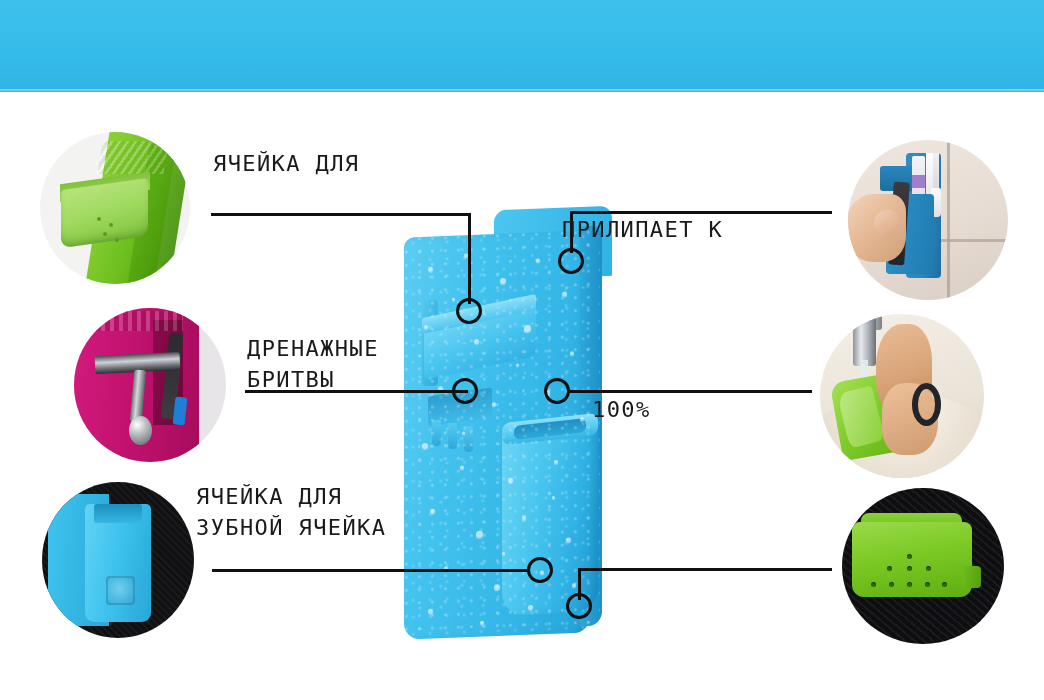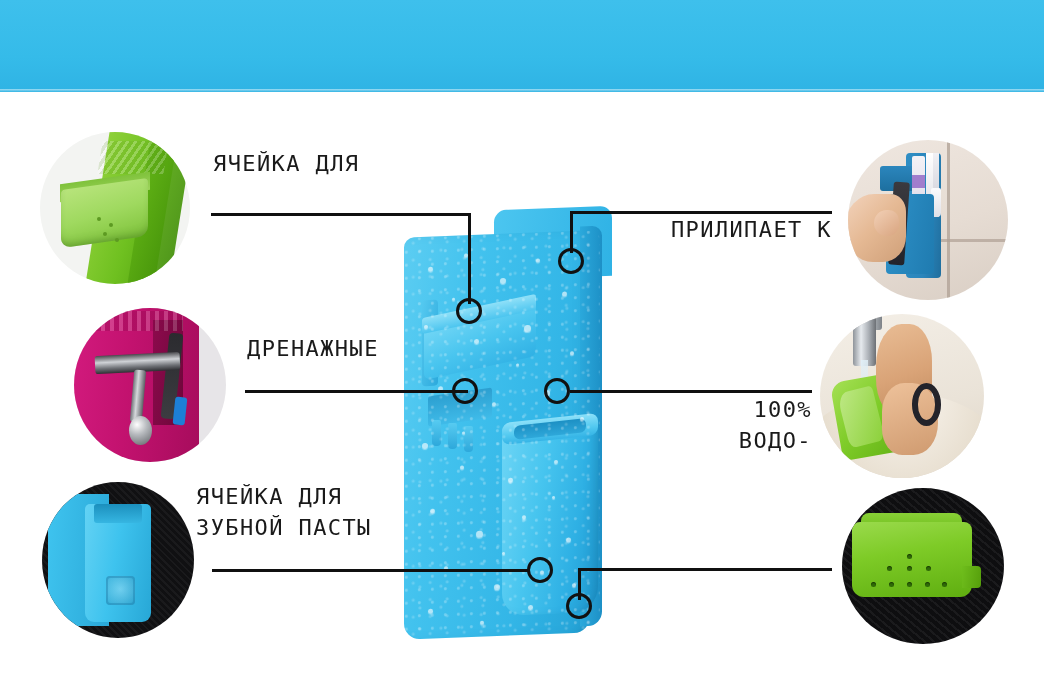--- a/index.html
+++ b/index.html
@@ -44,21 +44,21 @@
     position: absolute;
     color: #1a1a1a;
     font-size: 22px;
     line-height: 31px;
     letter-spacing: 1.4px;
     font-weight: 400;
     white-space: nowrap;
     font-family: "DejaVu Sans Mono", "Liberation Mono", monospace;
   }
   .label .ln { display: block; }
-  .label.align-right { text-align: right; }
+  .label.align-right { }
   .rule {
     position: absolute;
     background: #101010;
     height: 3px;
   }
 
   
   .leader {
     position: absolute;
     background: #101010;
@@ -655,34 +655,34 @@
 
   <div class="rule" style="left:570px; top:211px; width:262px;"></div>
   <div class="leader v" style="left:570px; top:211px; height:42px;"></div>
   <div class="marker" style="left:558px; top:248px;"></div>
   <div class="label align-right" style="left:562px; top:214px; width:270px;">
     <span class="ln">ПРИЛИПАЕТ К</span>
   </div>
 
   <div class="label" style="left:247px; top:333px;">
     <span class="ln">ДРЕНАЖНЫЕ</span>
+    <span class="ln">БРИТВЫ</span>
   </div>
   <div class="rule" style="left:245px; top:390px; width:223px;"></div>
   <div class="marker" style="left:452px; top:378px;"></div>
 
   <div class="rule" style="left:570px; top:390px; width:242px;"></div>
   <div class="marker" style="left:544px; top:378px;"></div>
   <div class="label align-right" style="left:592px; top:394px; width:220px;">
     <span class="ln">100%</span>
-    <span class="ln">ВОДО-</span>
   </div>
 
   <div class="label" style="left:196px; top:481px;">
     <span class="ln">ЯЧЕЙКА ДЛЯ</span>
-    <span class="ln">ЗУБНОЙ ПАСТЫ</span>
+    <span class="ln">ЗУБНОЙ ЯЧЕЙКА</span>
   </div>
   <div class="rule" style="left:212px; top:569px; width:317px;"></div>
   <div class="marker" style="left:527px; top:557px;"></div>
 
   <div class="rule" style="left:578px; top:568px; width:254px;"></div>
   <div class="leader v" style="left:578px; top:568px; height:32px;"></div>
   <div class="marker" style="left:566px; top:593px;"></div>
 
 </div>
 

